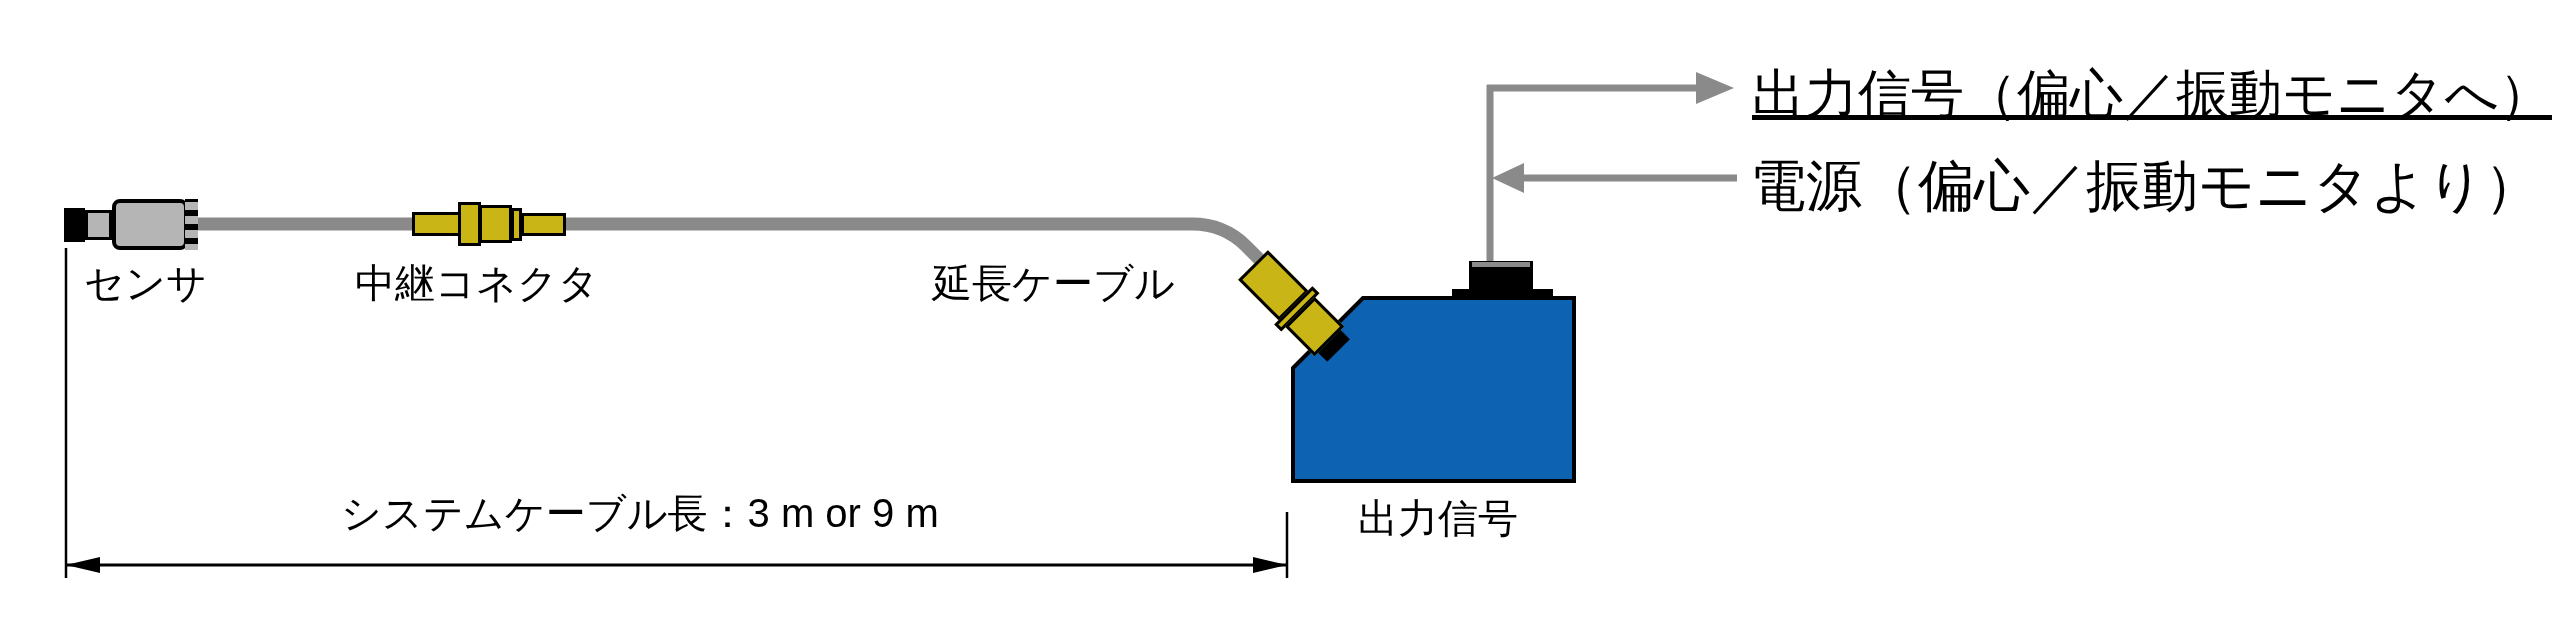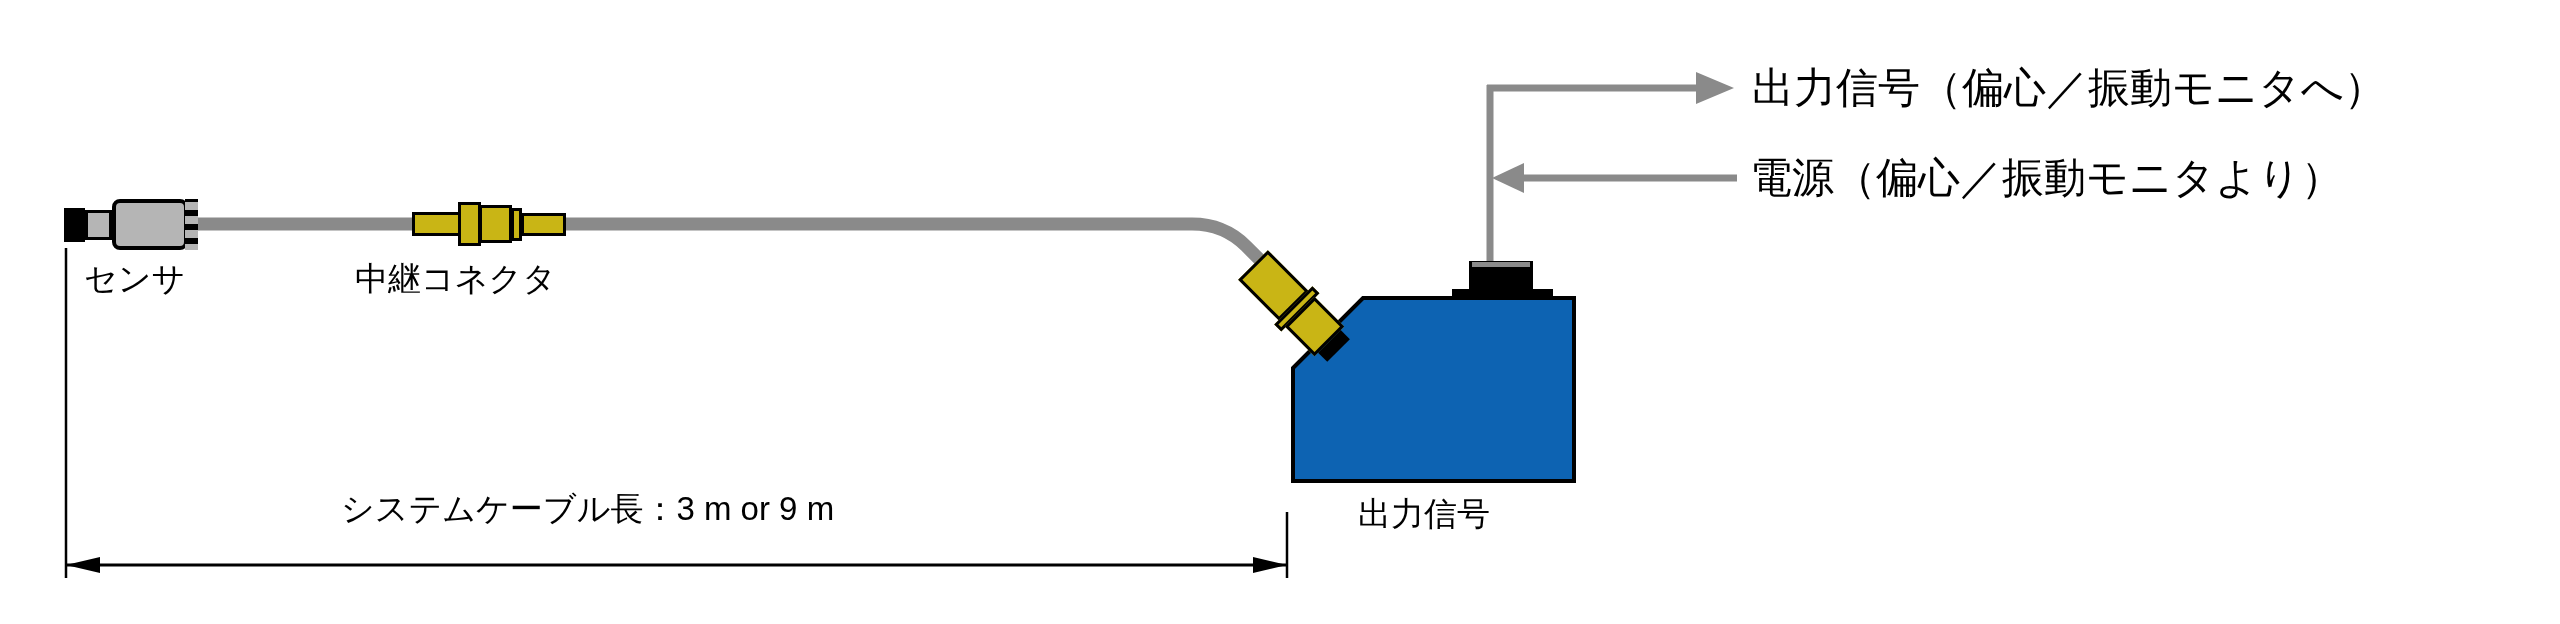--- a/index.html
+++ b/index.html
@@ -58,30 +58,30 @@
   .plug-seg1 { width: 58px; height: 42px; }
   .plug-ring { width: 10px; height: 54px; margin: 0 -1px; }
   .plug-seg2 { width: 42px; height: 42px; }
   .plug-end  { width: 13px; height: 32px; background: var(--line-black, #000); }
   .driver-plug .seg { box-sizing: border-box; flex: none; }
 
   
   .label {
     position: absolute;
     color: var(--line-black, #000);
-    font-size: 33px;
+    font-size: 40px;
     line-height: 1.1;
     white-space: nowrap;
   }
   .label-sensor    { left: 84px;   top: 261px; }
   .label-relay     { left: 355px;  top: 261px; }
   .label-extension { left: 932px;  top: 261px; }
   .label-driver    { left: 1358px; top: 496px; }
-  .label-output    { left: 1752px; top: 65px;  font-size: 42px; }
-  .label-power     { left: 1750px; top: 155px; font-size: 42px; }
+  .label-output    { left: 1752px; top: 65px;  font-size: 53px; text-decoration: underline; }
+  .label-power     { left: 1750px; top: 155px; font-size: 56px; }
   .label-length    { left: 341px;  top: 491px; }
 </style>
 </head>
 <body>
 
 <div class="canvas">
 
   <svg class="linework" viewBox="0 0 2560 624" xmlns="http://www.w3.org/2000/svg">
 
     <path class="cable-path" d="M 198 224 H 1192 Q 1224 224 1246 246 L 1278 278" stroke-linejoin="round"></path>
@@ -118,18 +118,19 @@
 
   <div class="driver-plug">
     <div class="seg yellow plug-seg1"></div>
     <div class="seg yellow plug-ring"></div>
     <div class="seg yellow plug-seg2"></div>
     <div class="seg plug-end"></div>
   </div>
 
   <div class="label label-sensor">センサ</div>
   <div class="label label-relay">中継コネクタ</div>
+  <div class="label label-extension">延長ケーブル</div>
   <div class="label label-driver">出力信号</div>
   <div class="label label-output">出力信号（偏心／振動モニタへ）</div>
   <div class="label label-power">電源（偏心／振動モニタより）</div>
   <div class="label label-length">システムケーブル長：3 m or 9 m</div>
 
 </div>
 
 </body></html>

